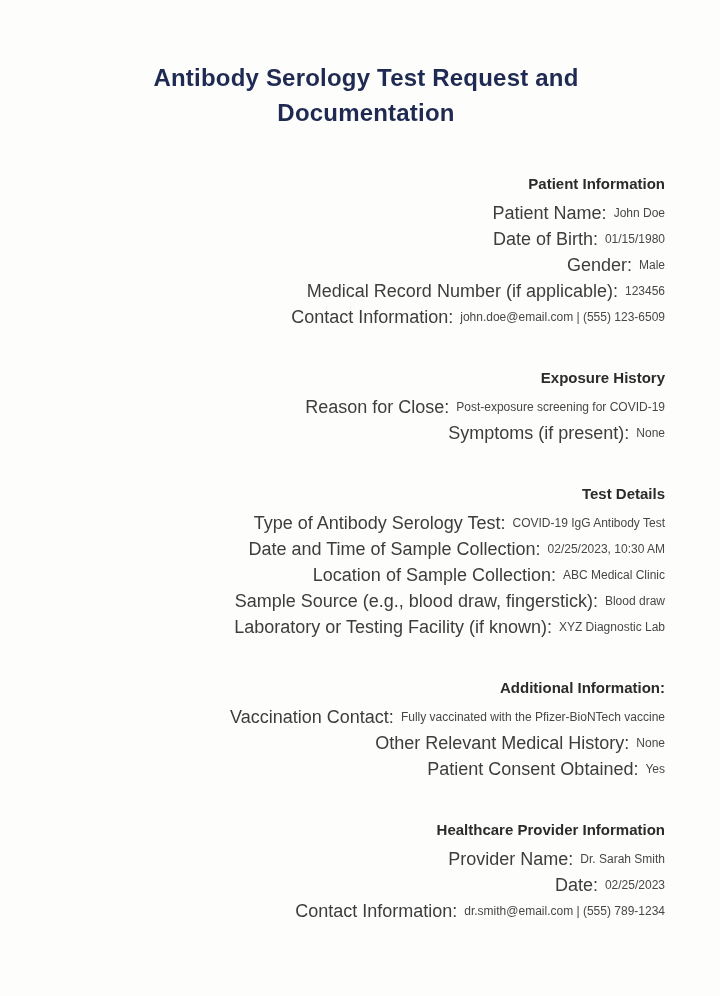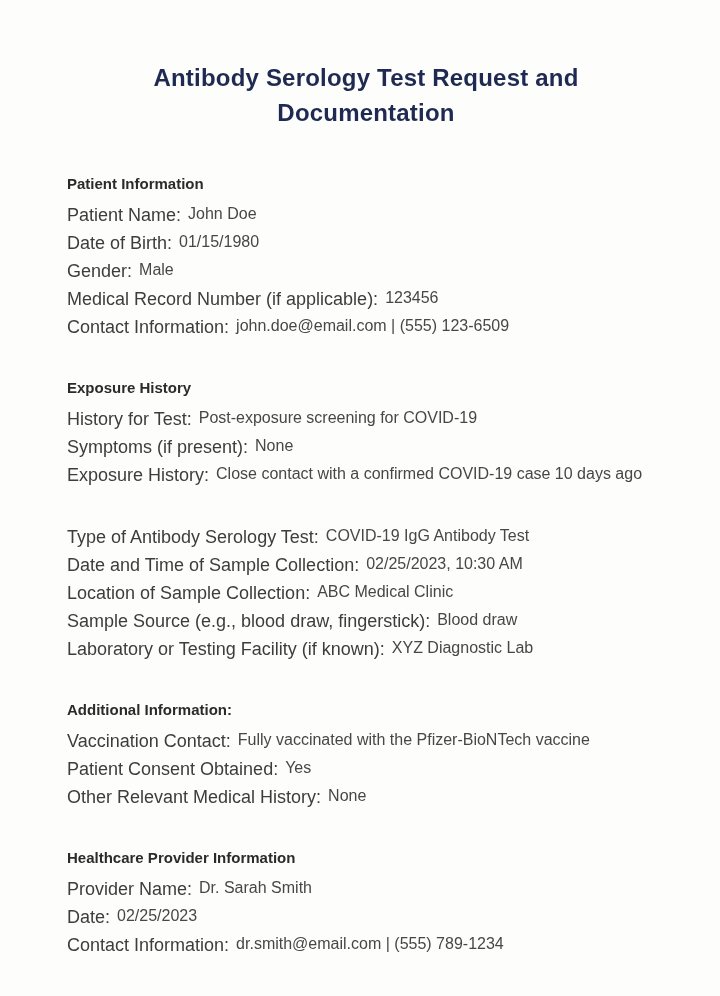--- a/index.html
+++ b/index.html
@@ -28,39 +28,40 @@
     line-height: 35px;
     font-weight: bold;
     color: #1f2a52;
     letter-spacing: 0.2px;
   }
   .sections {
     margin-top: 45px;
   }
   .section {
     margin-bottom: 43px;
+    text-align: right;
   }
   .section-heading {
     font-size: 15px;
     font-weight: bold;
     color: #2b2b2b;
     margin: 0 0 13px 0;
     line-height: 17px;
   }
   .field-row {
     margin-bottom: 9px;
     line-height: 17px;
     white-space: nowrap;
   }
   .field-label {
     font-size: 18px;
     color: #3d3d3d;
   }
   .field-value {
-    font-size: 16px;
+    font-size: 12px;
     color: #474747;
     margin-left: 7px;
     vertical-align: 2px;
   }
 </style>
 </head>
 <body>
 
 <div class="page">
   <h1 class="doc-title">Antibody Serology Test Request and Documentation</h1>
@@ -68,36 +69,36 @@
       <section class="section">
         <h2 class="section-heading">Patient Information</h2>
         <div class="field-row"><span class="field-label">Patient Name:</span><span class="field-value">John Doe</span></div>
         <div class="field-row"><span class="field-label">Date of Birth:</span><span class="field-value">01/15/1980</span></div>
         <div class="field-row"><span class="field-label">Gender:</span><span class="field-value">Male</span></div>
         <div class="field-row"><span class="field-label">Medical Record Number (if applicable):</span><span class="field-value">123456</span></div>
         <div class="field-row"><span class="field-label">Contact Information:</span><span class="field-value">john.doe@email.com | (555) 123-6509</span></div>
       </section>
       <section class="section">
         <h2 class="section-heading">Exposure History</h2>
-        <div class="field-row"><span class="field-label">History for Test:</span><span class="field-value">Post-exposure screening for COVID-19</span></div>
+        <div class="field-row"><span class="field-label">Reason for Close:</span><span class="field-value">Post-exposure screening for COVID-19</span></div>
         <div class="field-row"><span class="field-label">Symptoms (if present):</span><span class="field-value">None</span></div>
-        <div class="field-row"><span class="field-label">Exposure History:</span><span class="field-value">Close contact with a confirmed COVID-19 case 10 days ago</span></div>
       </section>
       <section class="section">
+        <h2 class="section-heading">Test Details</h2>
         <div class="field-row"><span class="field-label">Type of Antibody Serology Test:</span><span class="field-value">COVID-19 IgG Antibody Test</span></div>
         <div class="field-row"><span class="field-label">Date and Time of Sample Collection:</span><span class="field-value">02/25/2023, 10:30 AM</span></div>
         <div class="field-row"><span class="field-label">Location of Sample Collection:</span><span class="field-value">ABC Medical Clinic</span></div>
         <div class="field-row"><span class="field-label">Sample Source (e.g., blood draw, fingerstick):</span><span class="field-value">Blood draw</span></div>
         <div class="field-row"><span class="field-label">Laboratory or Testing Facility (if known):</span><span class="field-value">XYZ Diagnostic Lab</span></div>
       </section>
       <section class="section">
         <h2 class="section-heading">Additional Information:</h2>
         <div class="field-row"><span class="field-label">Vaccination Contact:</span><span class="field-value">Fully vaccinated with the Pfizer-BioNTech vaccine</span></div>
+        <div class="field-row"><span class="field-label">Other Relevant Medical History:</span><span class="field-value">None</span></div>
         <div class="field-row"><span class="field-label">Patient Consent Obtained:</span><span class="field-value">Yes</span></div>
-        <div class="field-row"><span class="field-label">Other Relevant Medical History:</span><span class="field-value">None</span></div>
       </section>
       <section class="section">
         <h2 class="section-heading">Healthcare Provider Information</h2>
         <div class="field-row"><span class="field-label">Provider Name:</span><span class="field-value">Dr. Sarah Smith</span></div>
         <div class="field-row"><span class="field-label">Date:</span><span class="field-value">02/25/2023</span></div>
         <div class="field-row"><span class="field-label">Contact Information:</span><span class="field-value">dr.smith@email.com | (555) 789-1234</span></div>
       </section>
     </div>
 </div>
 

